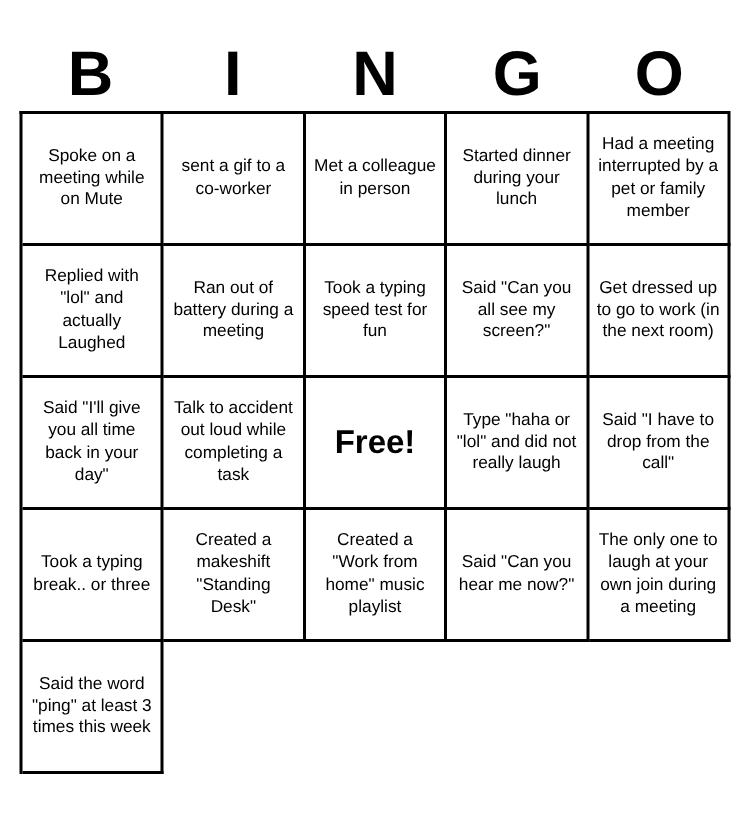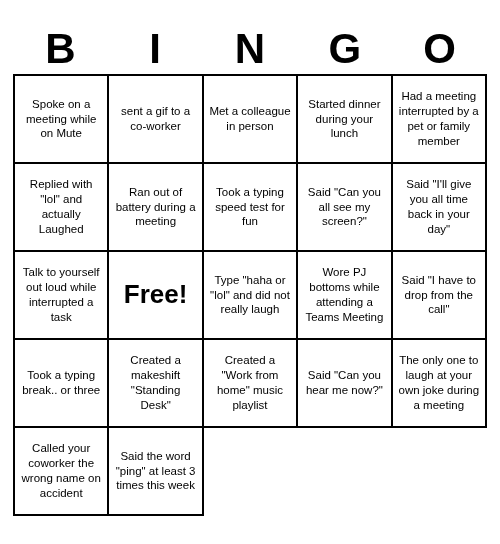--- a/index.html
+++ b/index.html
@@ -42,21 +42,21 @@
       padding: 5px;
       display: flex;
       align-items: center;
       justify-content: center;
       text-align: center;
       font-size: 11.5px;
       line-height: 1.3;
       color: #000;
     }
     .bingo-cell.free {
-      font-size: 26px;
+      font-size: 22px;
       font-weight: bold;
     }
   </style>
 </head>
 <body>
 
 <div class="bingo-card">
   <div class="bingo-header">
     <div class="bingo-header-cell">B</div>
     <div class="bingo-header-cell">I</div>
@@ -67,27 +67,26 @@
   <div class="bingo-grid">
   <div class="bingo-cell">Spoke on a meeting while on Mute</div>
       <div class="bingo-cell">sent a gif to a co-worker</div>
       <div class="bingo-cell">Met a colleague in person</div>
       <div class="bingo-cell">Started dinner during your lunch</div>
       <div class="bingo-cell">Had a meeting interrupted by a pet or family member</div>
       <div class="bingo-cell">Replied with "lol" and actually Laughed</div>
       <div class="bingo-cell">Ran out of battery during a meeting</div>
       <div class="bingo-cell">Took a typing speed test for fun</div>
       <div class="bingo-cell">Said "Can you all see my screen?"</div>
+      <div class="bingo-cell">Get dressed up to go to work (in the next room)</div>
       <div class="bingo-cell">Said "I'll give you all time back in your day"</div>
-      <div class="bingo-cell">Talk to yourself out loud while interrupted a task</div>
+      <div class="bingo-cell">Talk to accident out loud while completing a task</div>
       <div class="bingo-cell free">Free!</div>
       <div class="bingo-cell">Type "haha or "lol" and did not really laugh</div>
-      <div class="bingo-cell">Wore PJ bottoms while attending a Teams Meeting</div>
       <div class="bingo-cell">Said "I have to drop from the call"</div>
       <div class="bingo-cell">Took a typing break.. or three</div>
       <div class="bingo-cell">Created a makeshift "Standing Desk"</div>
       <div class="bingo-cell">Created a "Work from home" music playlist</div>
       <div class="bingo-cell">Said "Can you hear me now?"</div>
-      <div class="bingo-cell">The only one to laugh at your own joke during a meeting</div>
-      <div class="bingo-cell">Called your coworker the wrong name on accident</div>
+      <div class="bingo-cell">The only one to laugh at your own join during a meeting</div>
       <div class="bingo-cell">Said the word "ping" at least 3 times this week</div>
     </div>
 </div>
 
 </body></html>

